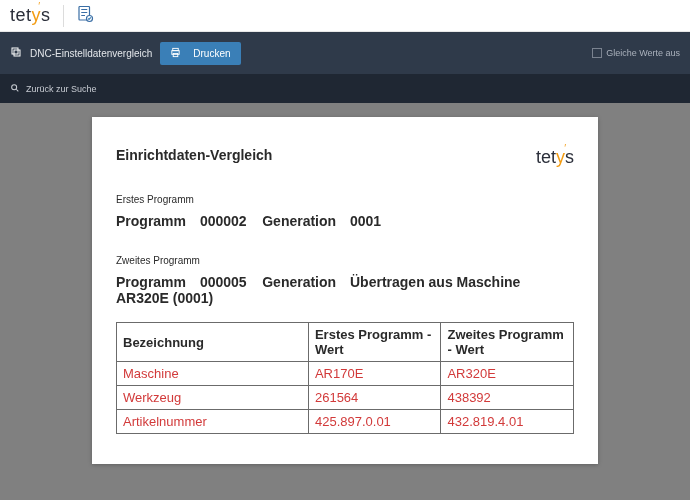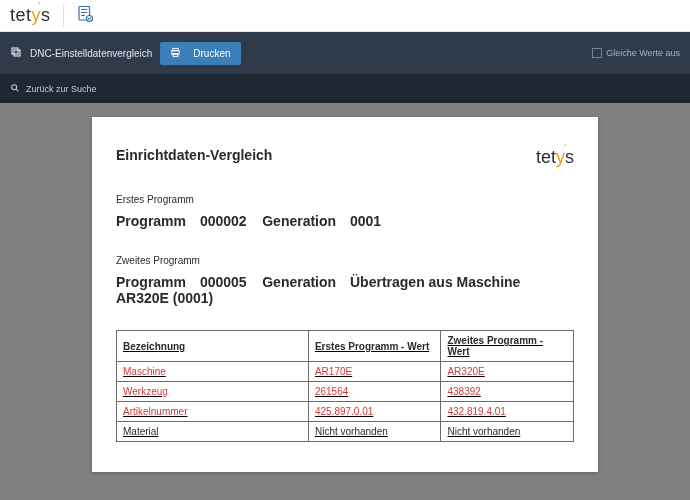--- a/index.html
+++ b/index.html
@@ -31,21 +31,21 @@
   .page-title { font-size: 14px; font-weight: 700; color: #2a2a2a; }
   .logo-page { font-size: 18px; font-weight: 500; color: #2b2f3a; position: relative; }
   .logo-page .accent { color: #f39c12; }
   .logo-page .dot { position: absolute; top: -4px; right: 8px; font-size: 10px; color: #f39c12; }
 
   .section-h { font-size: 10px; font-weight: 400; color: #2a2a2a; margin-bottom: 8px; margin-top: 26px; }
   .section-line { font-size: 14px; color: #2a2a2a; margin-bottom: 14px; }
   .section-line .lbl { font-weight: 700; margin-right: 10px; }
   .section-line .val { font-weight: 700; }
 
-  table.cmp { width: 100%; border-collapse: collapse; font-size: 10px; margin-top: 24px; text-decoration: underline; }
+  table.cmp { width: 100%; border-collapse: collapse; font-size: 13px; margin-top: 16px; }
   table.cmp th, table.cmp td { border: 1px solid #6b6b6b; padding: 4px 6px; text-align: left; }
   table.cmp th { font-weight: 700; color: #2a2a2a; }
   table.cmp td { color: #2a2a2a; }
   table.cmp tbody tr { }
   table.cmp tbody tr.diff td { color: #d23a3a; }
   table.cmp th:nth-child(1), table.cmp td:nth-child(1) { width: 42%; }
   table.cmp th:nth-child(2), table.cmp td:nth-child(2) { width: 29%; }
   table.cmp th:nth-child(3), table.cmp td:nth-child(3) { width: 29%; }
 </style>
 </head>
@@ -146,22 +146,17 @@
           <tr class="diff">
             <td>Werkzeug</td>
             <td>261564</td>
             <td>438392</td>
           </tr>
           <tr class="diff">
             <td>Artikelnummer</td>
             <td>425.897.0.01</td>
             <td>432.819.4.01</td>
           </tr>
-          <tr>
-            <td>Material</td>
-            <td>Nicht vorhanden</td>
-            <td>Nicht vorhanden</td>
-          </tr>
         </tbody>
     </table>
 
   </div>
 </div>
 
 </body></html>

